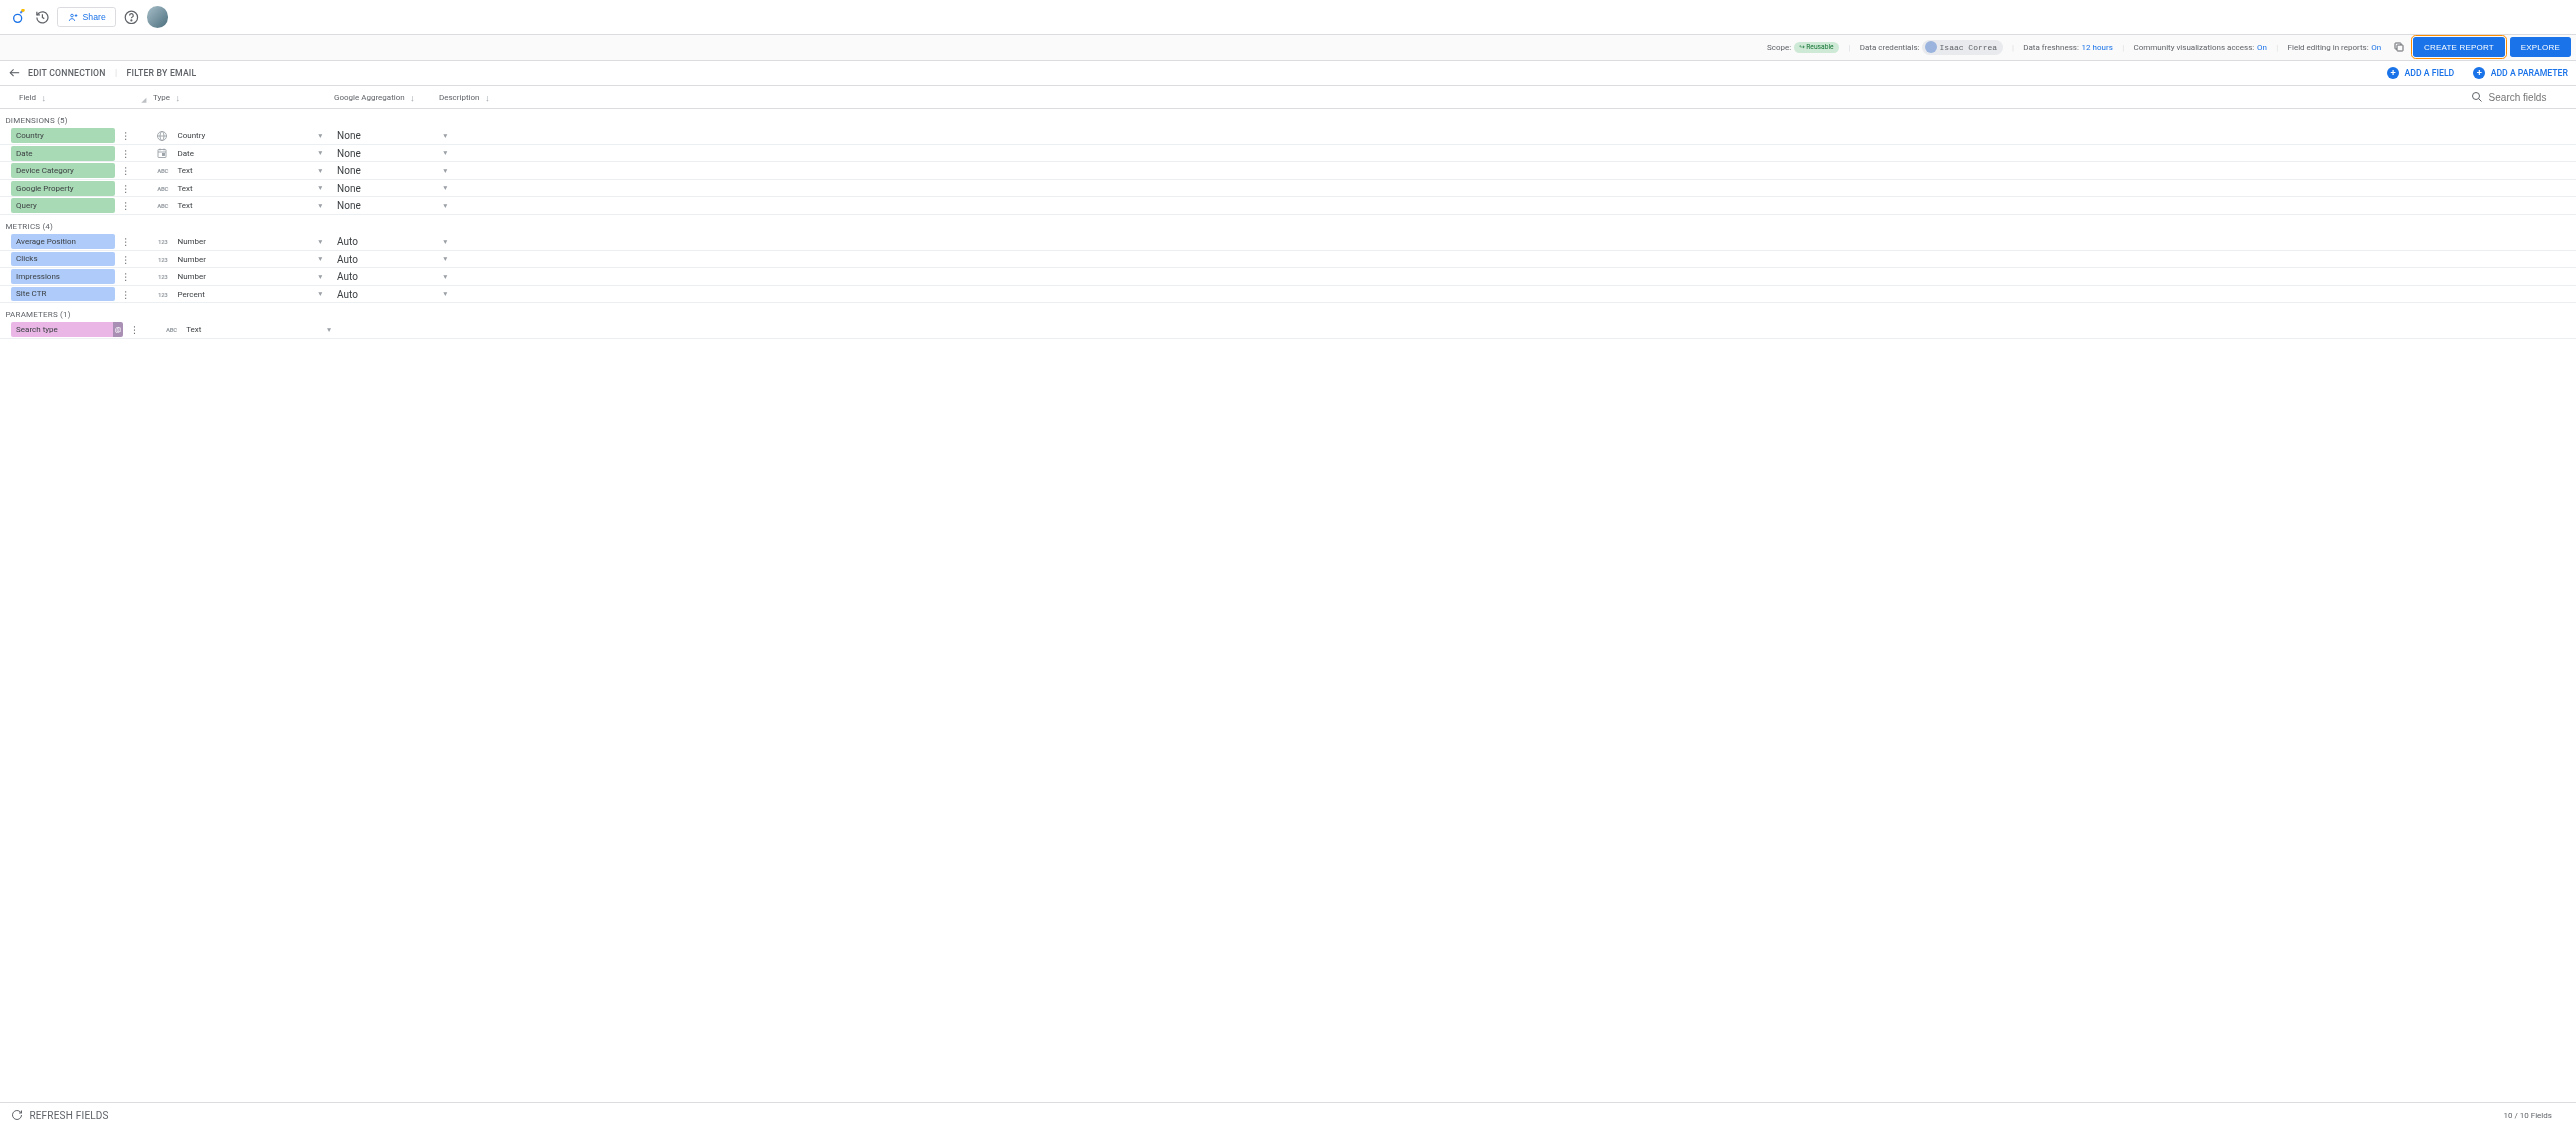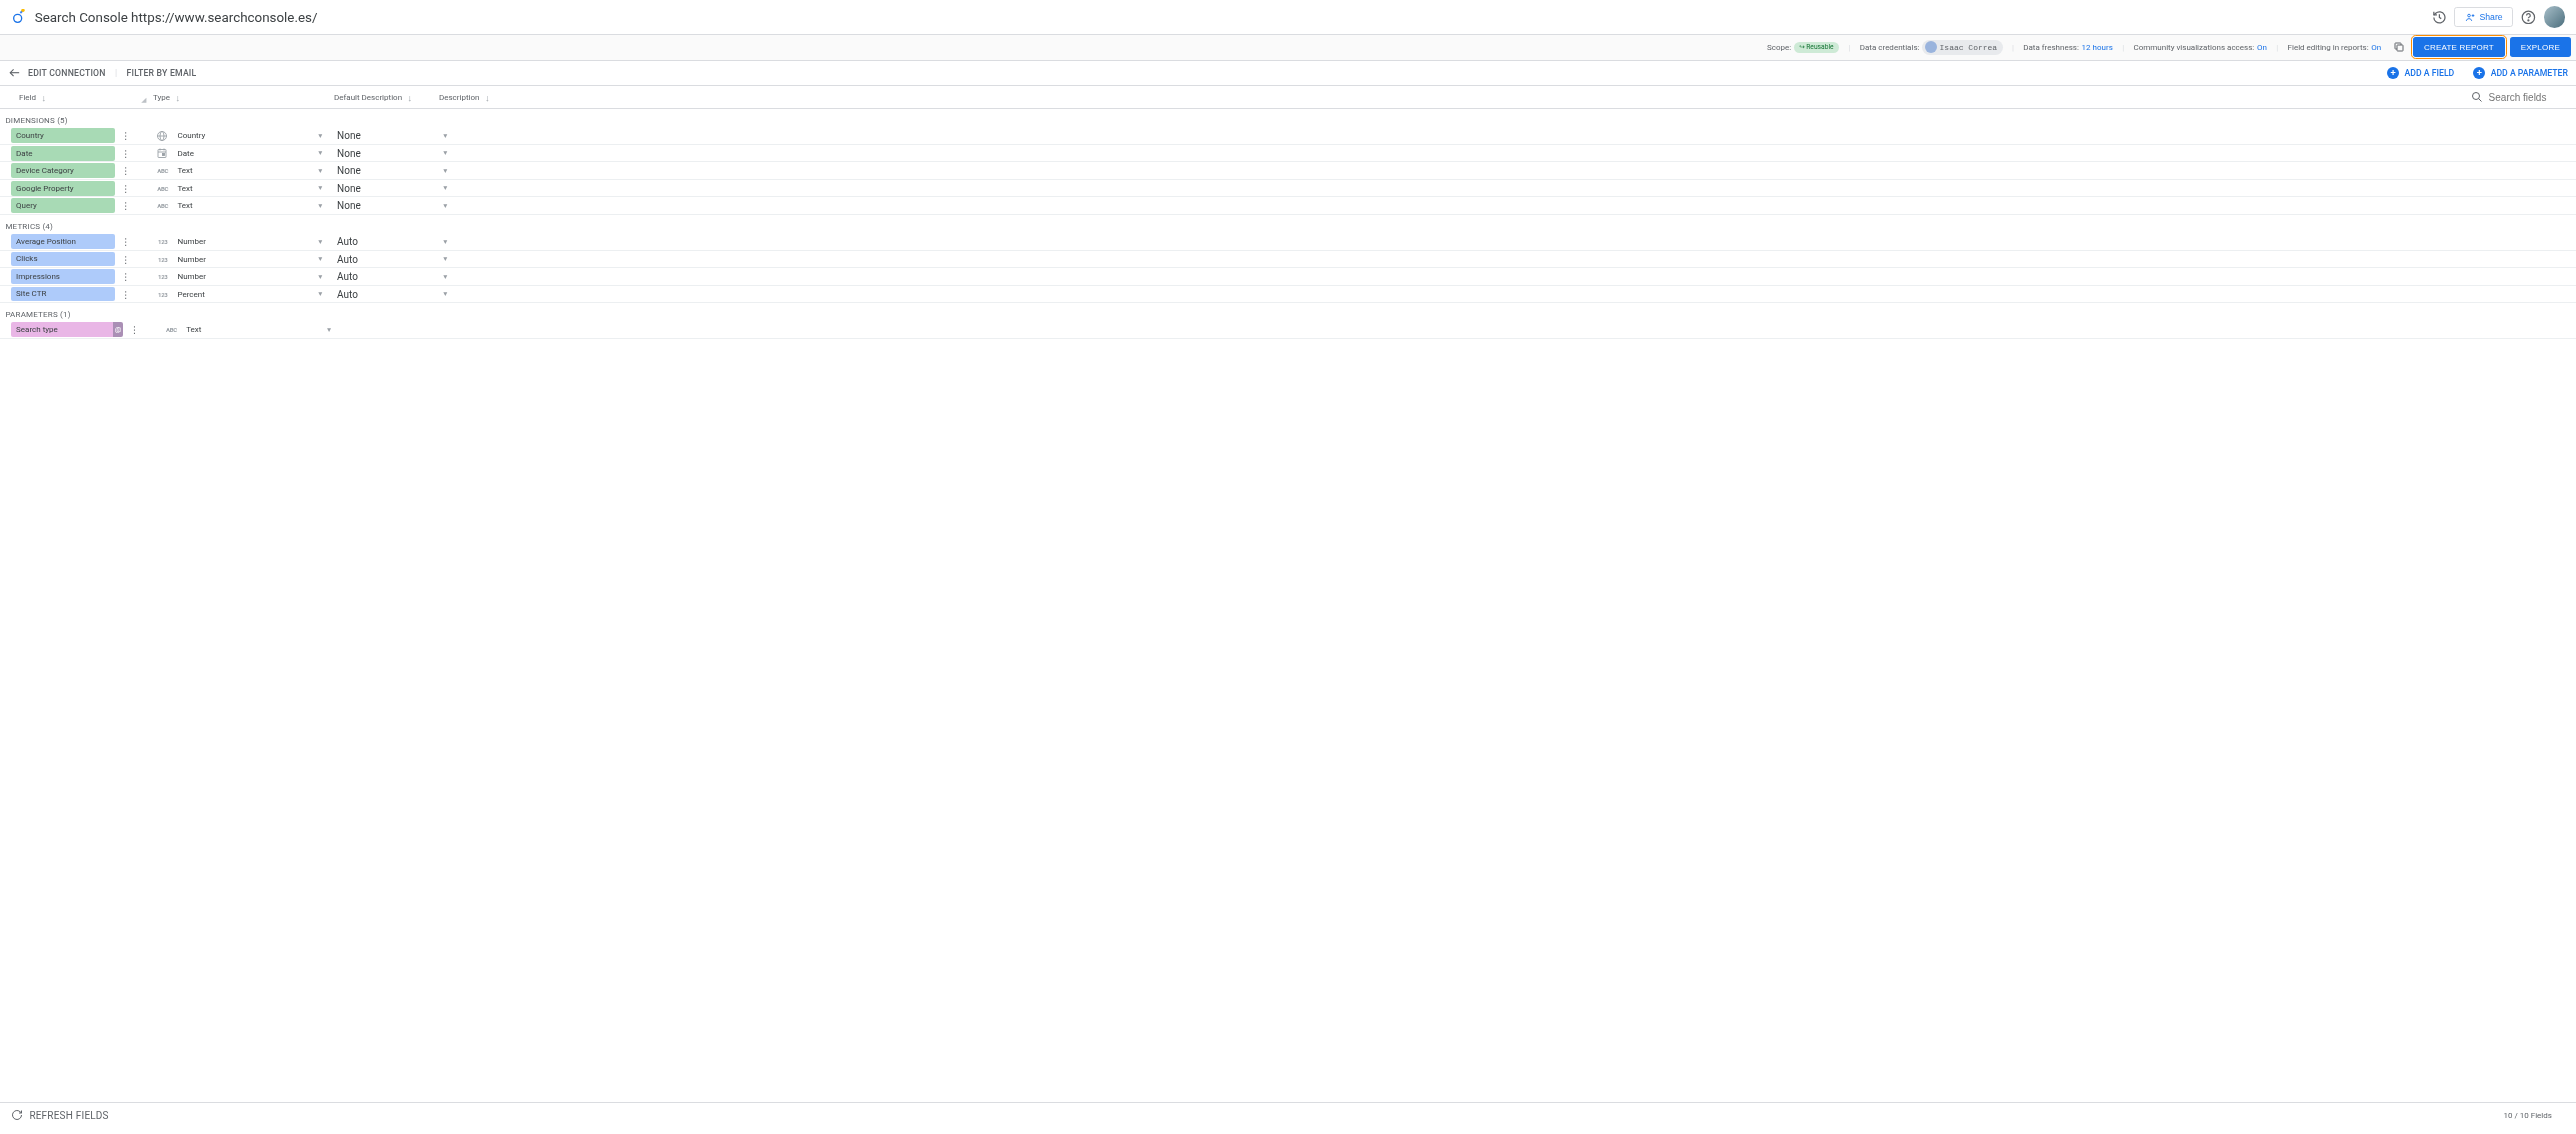--- a/index.html
+++ b/index.html
@@ -78,21 +78,20 @@
 <body>
 
 <div class="top-header">
   <span class="logo-icon">
     <svg width="16" height="16" viewBox="0 0 24 24">
         <circle cx="10" cy="14" r="6" fill="none" stroke="#1a73e8" stroke-width="2"></circle>
         <path d="M13 5 L17 1 L19 3 L15 7" fill="#4285f4"></path>
         <circle cx="18" cy="2" r="2.5" fill="#fbbc04"></circle>
       </svg>
   </span>
-  <div class="title">Search Console https://www.searchconsole.es/</div>
   <div class="header-actions">
     <span class="history-icon">
       <svg width="14.8" height="14.8" viewBox="0 0 24 24" fill="none" stroke="currentColor" stroke-width="2">
           <path d="M3 12a9 9 0 1 0 3-6.7L3 8"></path>
           <polyline points="3 3 3 8 8 8"></polyline>
           <polyline points="12 7 12 12 15 14"></polyline>
         </svg>
     </span>
     <button class="share-btn">
       <svg width="10.7" height="10.7" viewBox="0 0 24 24" fill="none" stroke="#1a73e8" stroke-width="2">
@@ -177,21 +176,21 @@
   <div class="col-field">
     <span>Field</span>
     <span class="sort-arrow">↓</span>
     <span class="col-field-resize">◢</span>
   </div>
   <div class="col-type">
     <span>Type</span>
     <span class="sort-arrow">↓</span>
   </div>
   <div class="col-agg">
-    <span>Default Description</span>
+    <span>Google Aggregation</span>
     <span class="sort-arrow">↓</span>
   </div>
   <div class="col-desc">
     <span>Description</span>
     <span class="sort-arrow">↓</span>
   </div>
   <div class="search-wrap">
     <span>
       <svg width="12" height="12" viewBox="0 0 24 24" fill="none" stroke="#5f6368" stroke-width="2">
           <circle cx="10" cy="10" r="7"></circle>

